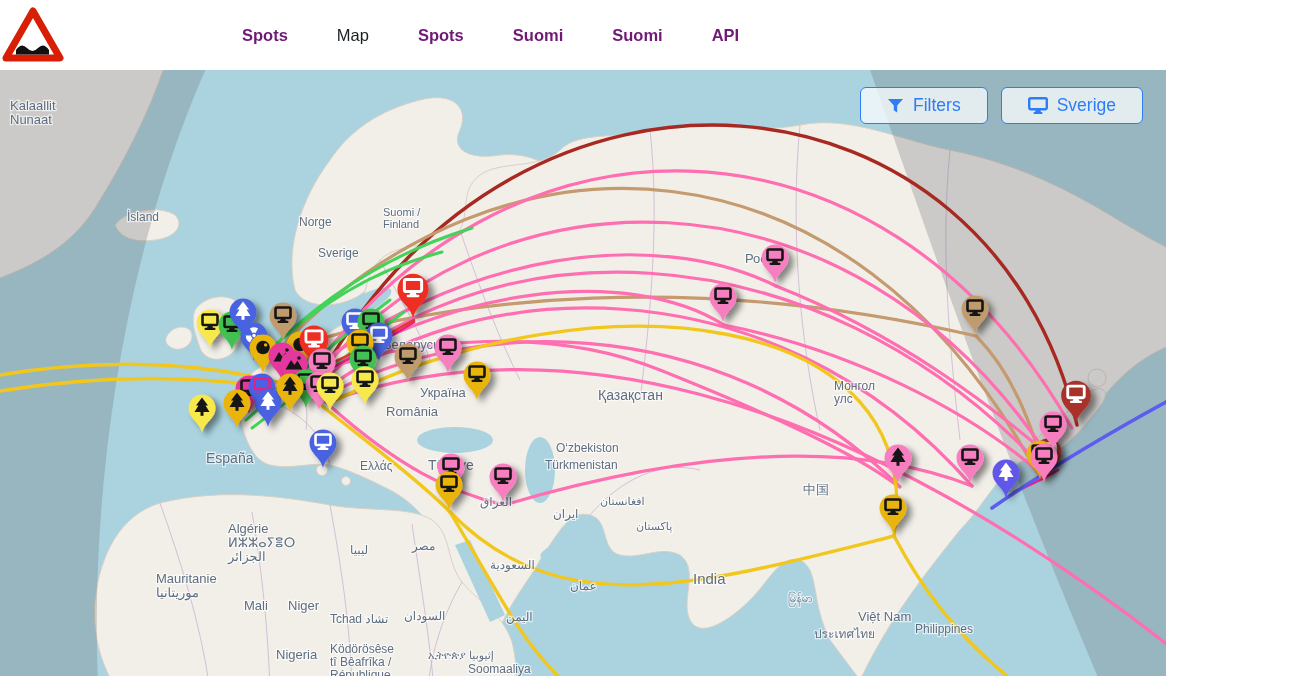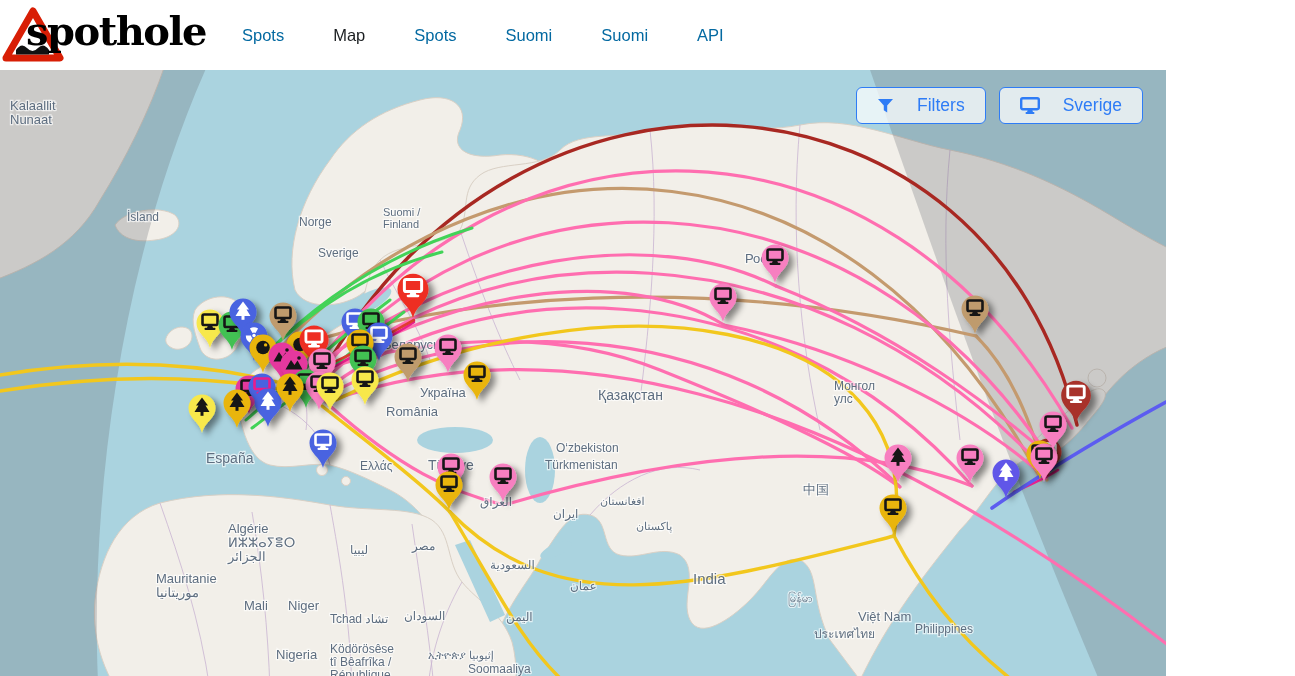--- a/index.html
+++ b/index.html
@@ -4,43 +4,42 @@
 <style>
   html,body{margin:0;padding:0;background:#fff;font-family:"Liberation Sans",sans-serif;}
   .page{width:1295px;height:676px;position:relative;overflow:hidden;background:#fff;}
   
   .header{height:70px;display:flex;align-items:center;position:relative;background:#fff;z-index:5;}
   .logo{position:relative;width:210px;height:70px;flex:0 0 auto;}
   .logo-sign{position:absolute;left:2px;top:6px;}
   .brand{position:absolute;left:26px;top:7px;font-family:"DejaVu Serif",serif;font-weight:700;
          font-size:40px;letter-spacing:-1.5px;color:#000;z-index:2;}
   .nav{display:flex;gap:49px;margin-left:32px;align-items:center;}
-  .nav-item{font-size:16.5px;color:#0369a1;cursor:pointer;text-decoration:none;}
+  .nav-item{font-size:16.5px;color:#701a75;cursor:pointer;text-decoration:none;font-weight:bold;}
   .nav-item.active{color:#1b1e21;font-weight:400;}
   
   .map{position:absolute;left:0;top:70px;width:1166px;height:606px;overflow:hidden;background:#aad3df;}
   .map svg.base{position:absolute;left:0;top:0;}
   .map-buttons{position:absolute;top:17px;right:23px;display:flex;gap:13px;z-index:10;}
-  .map-btn{display:flex;align-items:center;gap:23px;padding:7px 20px;border:1px solid #2e7cf6;
+  .map-btn{display:flex;align-items:center;gap:9px;padding:7px 26px;border:1px solid #2e7cf6;
            color:#2e7cf6;border-radius:6px;background:rgba(255,255,255,0.72);font-size:17.5px;
            font-weight:500;cursor:pointer;line-height:1.2;}
   .map-btn svg{display:block;}
 </style>
 </head>
 <body>
 
 <div class="page">
 
   <div class="header">
     <div class="logo">
       <svg class="logo-sign" width="62" height="58" viewBox="0 0 62 58">
         <path d="M31,5 L58,52 L4,52 Z" fill="#ffffff" stroke="#d81e05" stroke-width="7" stroke-linejoin="round"></path>
         <path d="M14,44 q5.5,-8 11,-2 q5.5,6 11,0 q5.5,-6 11,2 l0,4.5 l-33,0 Z" fill="#111111"></path>
       </svg>
-      <span class="brand">spothole</span>
     </div>
     <nav class="nav">
       <a class="nav-item">Spots</a>
       <a class="nav-item active">Map</a>
       <a class="nav-item">Spots</a>
       <a class="nav-item">Suomi</a>
       <a class="nav-item">Suomi</a>
       <a class="nav-item">API</a>
     </nav>
   </div>

